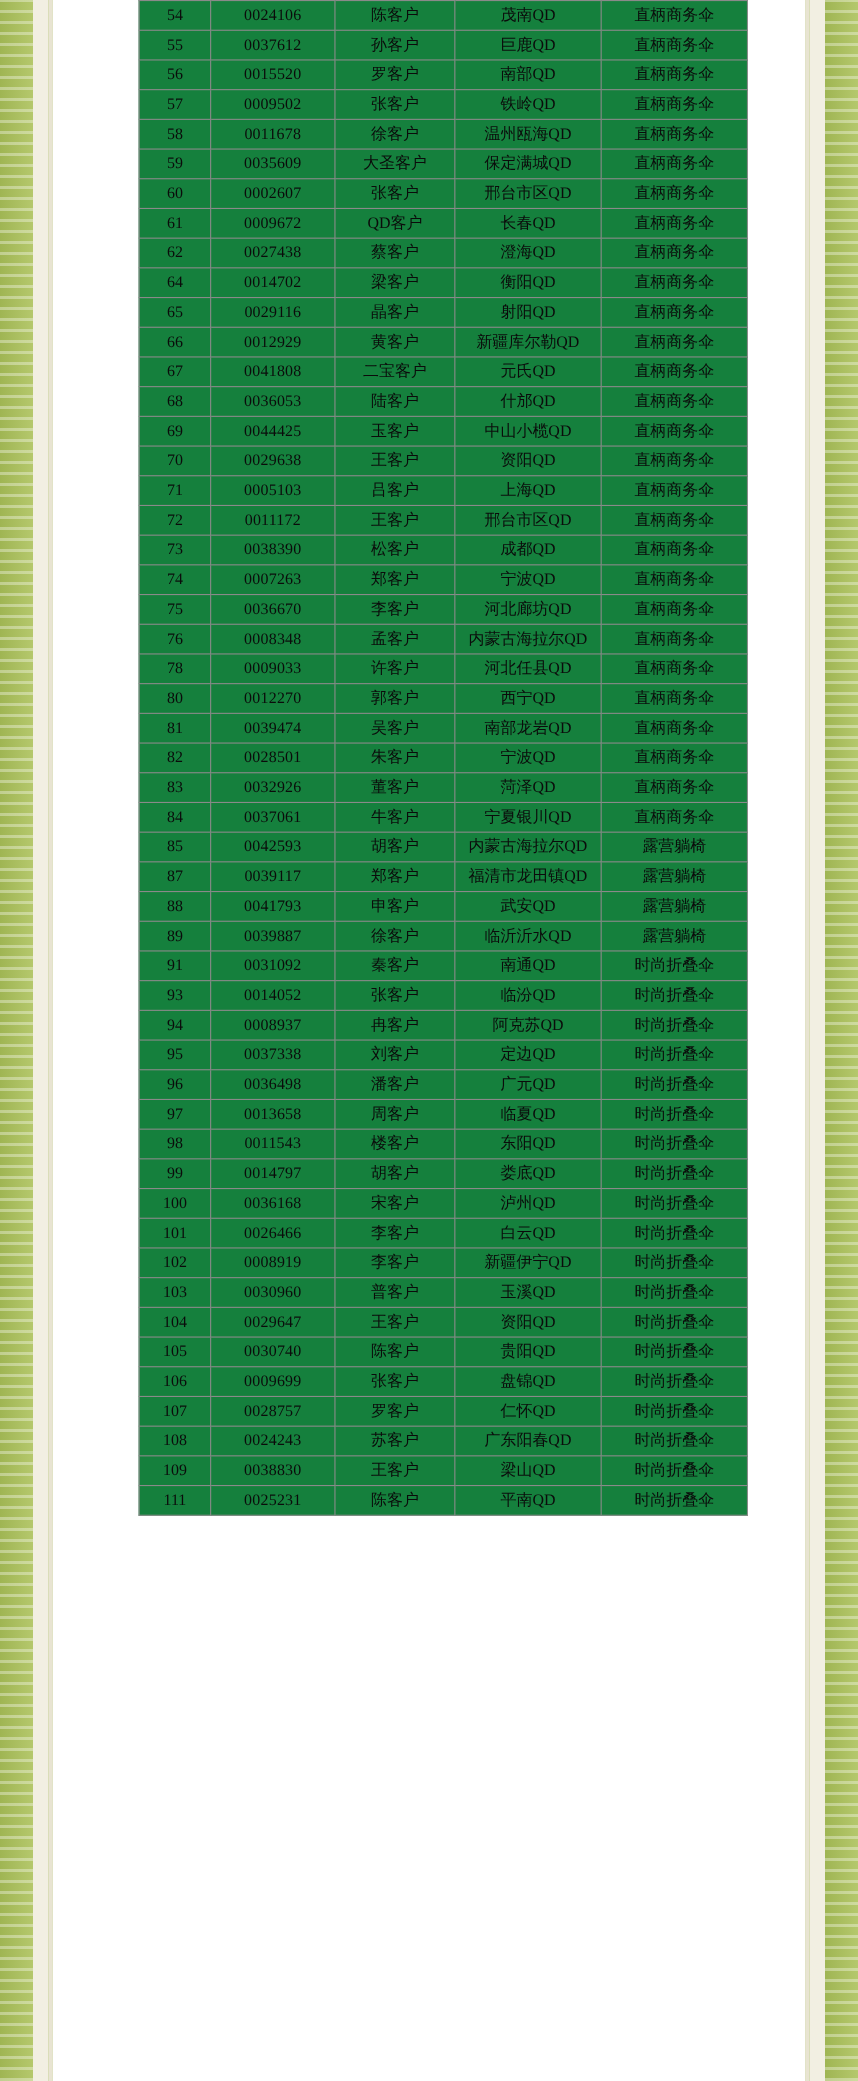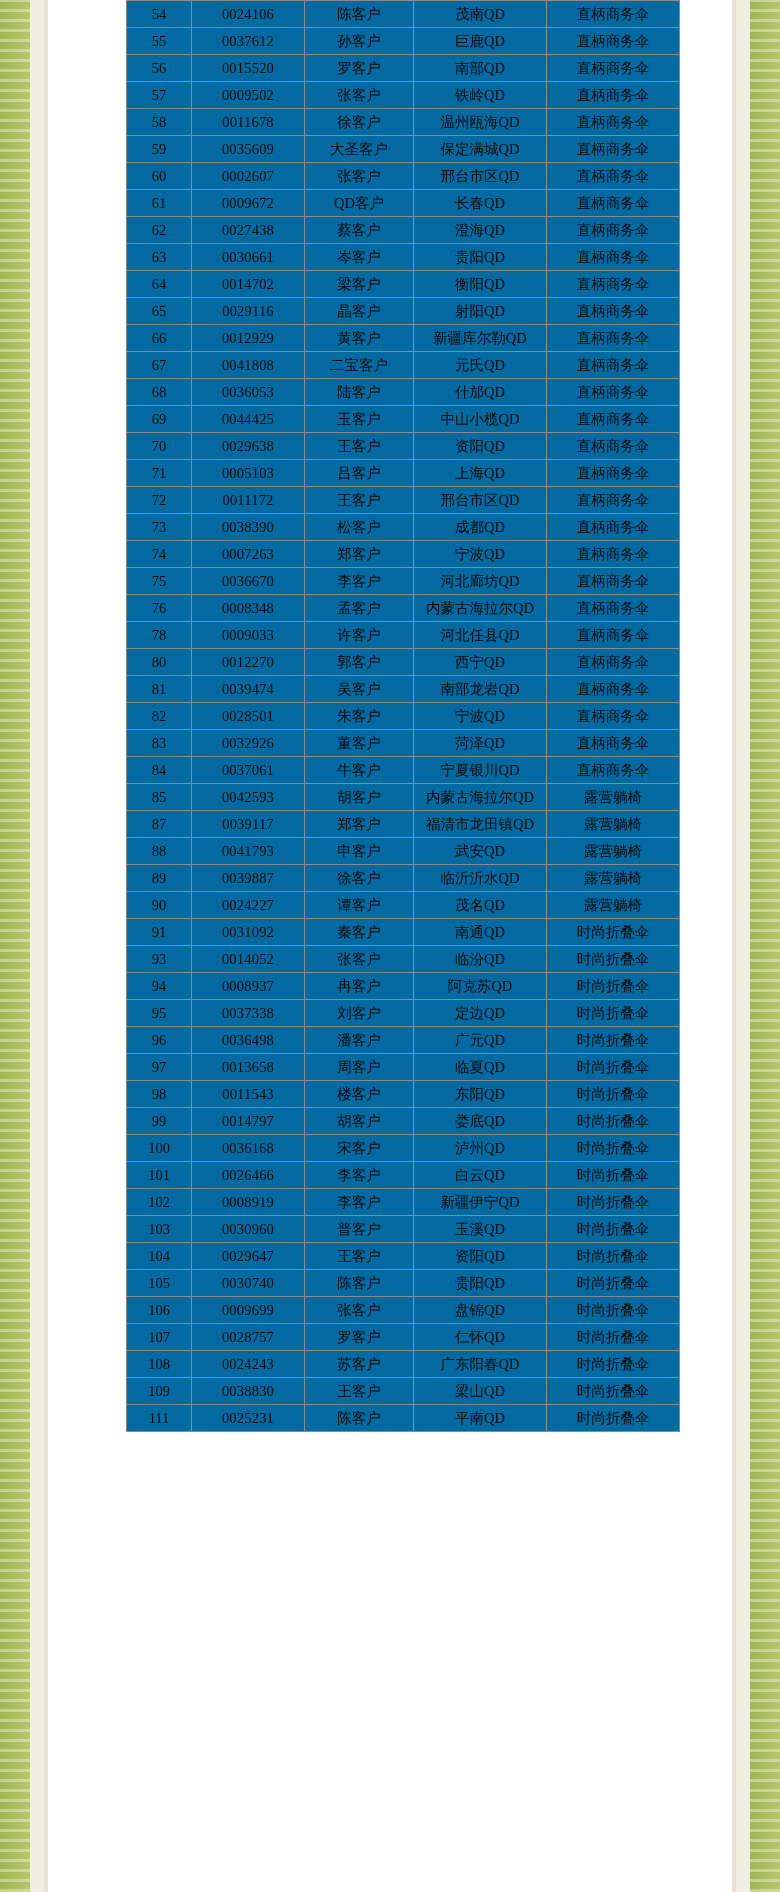--- a/index.html
+++ b/index.html
@@ -61,21 +61,21 @@
   .table-wrap {
     position: relative;
     padding: 0;
     margin: 0 auto;
     width: 528px;
   }
   table.list {
     border-collapse: collapse;
     width: 528px;
     table-layout: fixed;
-    background: #0369a1;
+    background: #15803d;
   }
   table.list td {
     border: 1px solid #8a8a8a;
     height: 26px;
     line-height: 26px;
     text-align: center;
     font-size: 14.5px;
     color: #0b0b0b;
     padding: 0 2px;
     white-space: nowrap;
@@ -163,27 +163,20 @@
               <td class="c-prize">直柄商务伞</td>
             </tr>
             <tr>
               <td class="c-idx">62</td>
               <td class="c-code">0027438</td>
               <td class="c-name">蔡客户</td>
               <td class="c-area">澄海QD</td>
               <td class="c-prize">直柄商务伞</td>
             </tr>
             <tr>
-              <td class="c-idx">63</td>
-              <td class="c-code">0030661</td>
-              <td class="c-name">岑客户</td>
-              <td class="c-area">贵阳QD</td>
-              <td class="c-prize">直柄商务伞</td>
-            </tr>
-            <tr>
               <td class="c-idx">64</td>
               <td class="c-code">0014702</td>
               <td class="c-name">梁客户</td>
               <td class="c-area">衡阳QD</td>
               <td class="c-prize">直柄商务伞</td>
             </tr>
             <tr>
               <td class="c-idx">65</td>
               <td class="c-code">0029116</td>
               <td class="c-name">晶客户</td>
@@ -331,27 +324,20 @@
               <td class="c-prize">露营躺椅</td>
             </tr>
             <tr>
               <td class="c-idx">89</td>
               <td class="c-code">0039887</td>
               <td class="c-name">徐客户</td>
               <td class="c-area">临沂沂水QD</td>
               <td class="c-prize">露营躺椅</td>
             </tr>
             <tr>
-              <td class="c-idx">90</td>
-              <td class="c-code">0024227</td>
-              <td class="c-name">谭客户</td>
-              <td class="c-area">茂名QD</td>
-              <td class="c-prize">露营躺椅</td>
-            </tr>
-            <tr>
               <td class="c-idx">91</td>
               <td class="c-code">0031092</td>
               <td class="c-name">秦客户</td>
               <td class="c-area">南通QD</td>
               <td class="c-prize">时尚折叠伞</td>
             </tr>
             <tr>
               <td class="c-idx">93</td>
               <td class="c-code">0014052</td>
               <td class="c-name">张客户</td>

